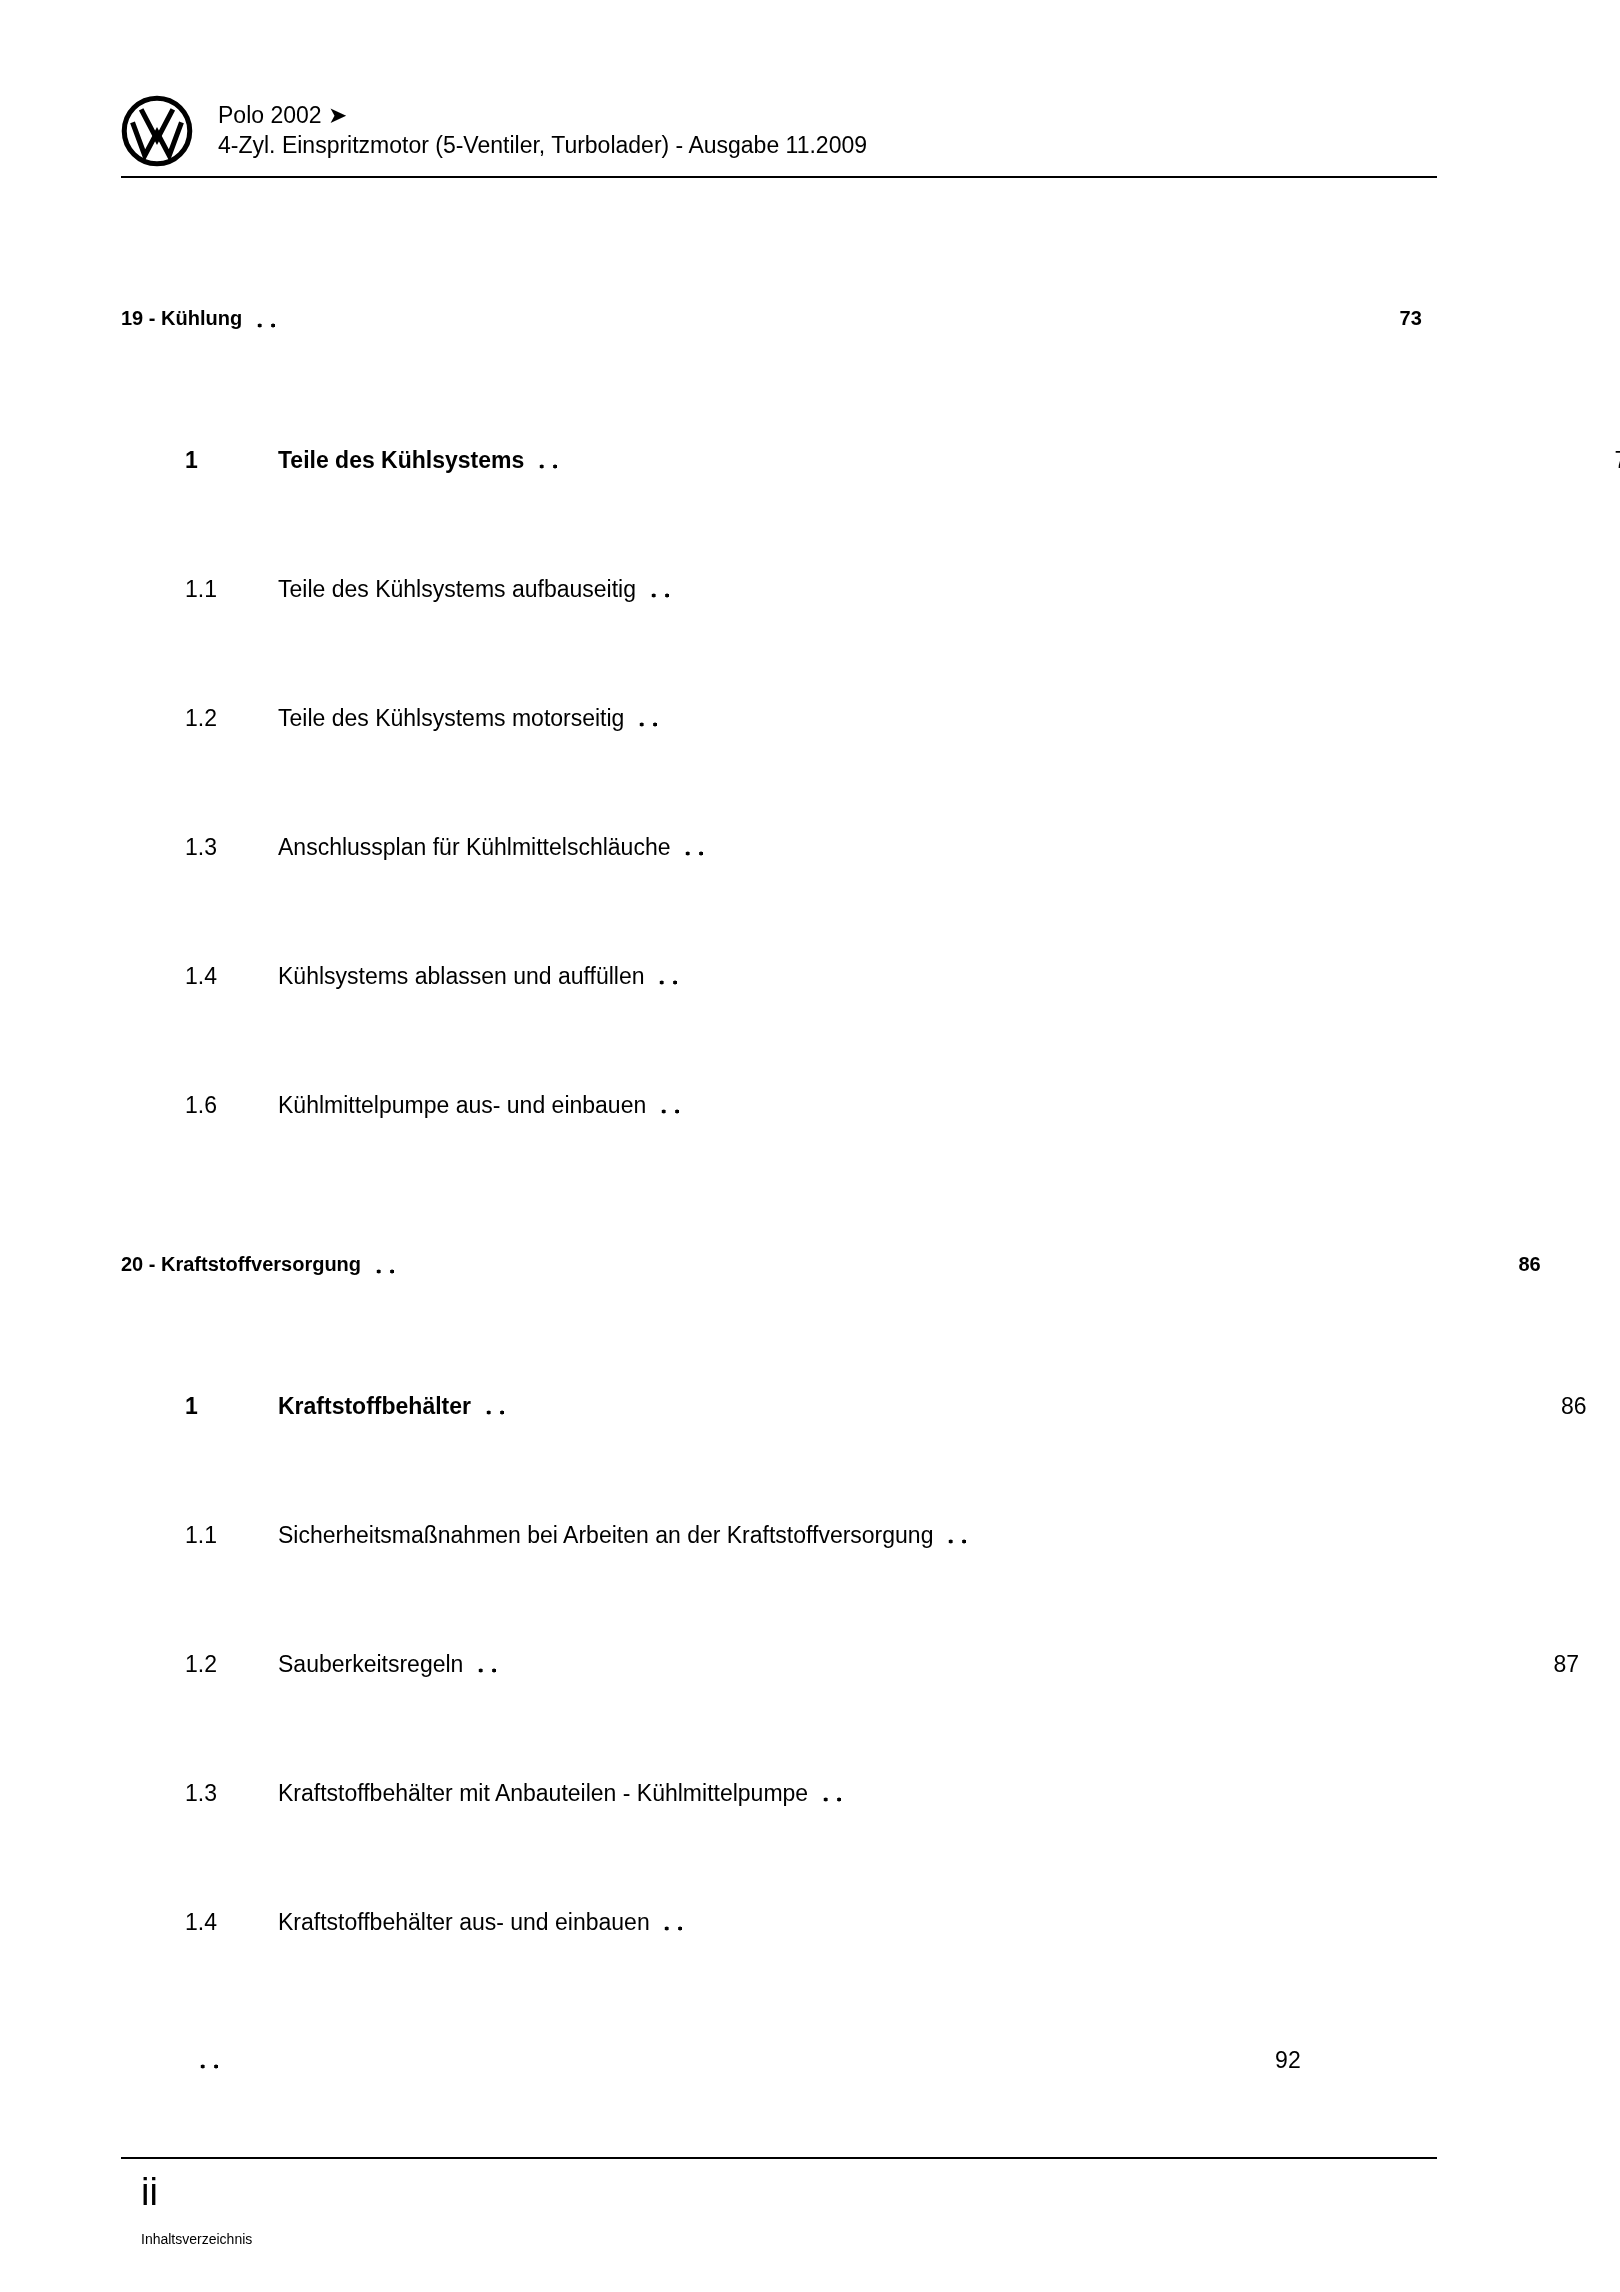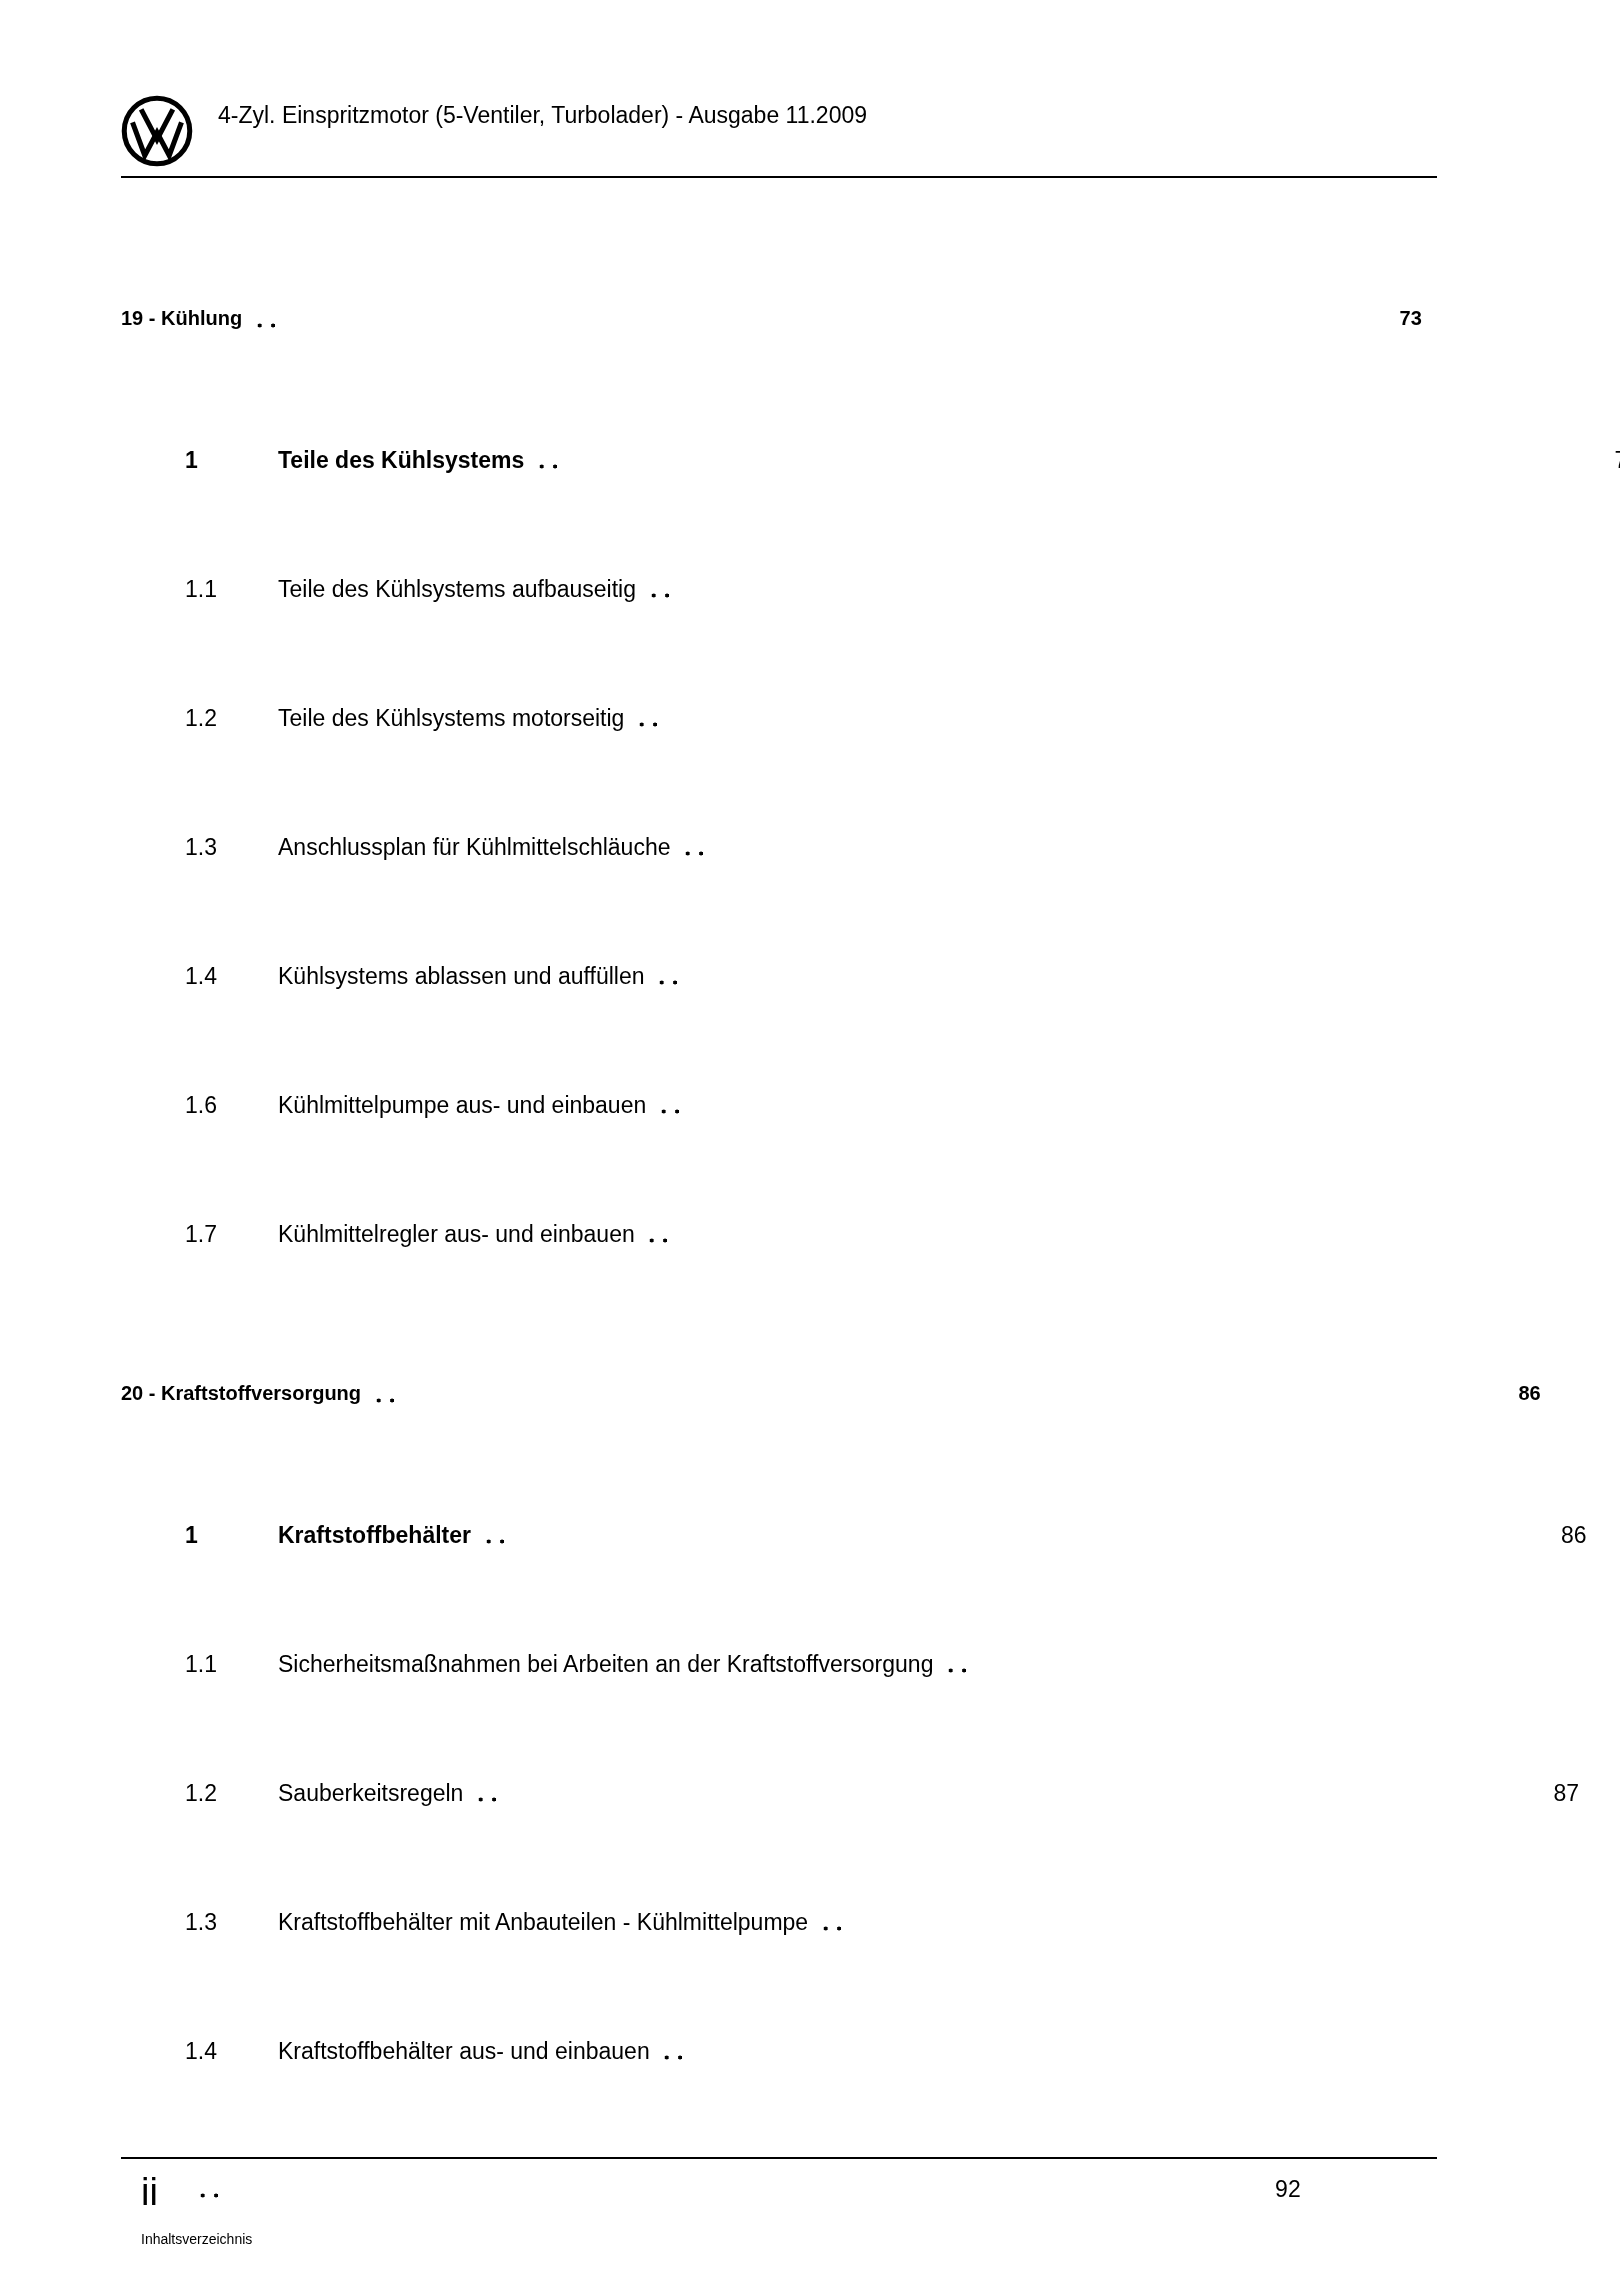--- a/index.html
+++ b/index.html
@@ -81,20 +81,21 @@
 
 <div class="page">
 
   <header class="header">
     <svg class="logo" viewBox="0 0 100 100" aria-hidden="true">
       <circle cx="50" cy="50" r="45.5" fill="none" stroke="#000" stroke-width="7"></circle>
       <polyline points="28,20 50,62 72,20" fill="none" stroke="#000" stroke-width="7"></polyline>
       <polyline points="16,38 33,84 50,52 67,84 84,38" fill="none" stroke="#000" stroke-width="7"></polyline>
     </svg>
     <div class="header-text">
+      <div>Polo 2002 ➤</div>
       <div>4-Zyl. Einspritzmotor (5-Ventiler, Turbolader) - Ausgabe 11.2009</div>
     </div>
   </header>
   <hr class="header-rule">
 
   <main class="toc">
   <section class="chapter-group">
     <div class="row chapter">
       <span class="title chapter-title">19 - Kühlung</span>
       <span class="dots"></span>
@@ -137,26 +138,20 @@
   </div>
 
 
   <div class="row entry subsection">
     <span class="num">1.6</span>
     <span class="title">Kühlmittelpumpe aus- und einbauen</span>
     <span class="dots"></span>
     <span class="page">82</span>
   </div>
 
-  <div class="row entry subsection">
-    <span class="num">1.7</span>
-    <span class="title">Kühlmittelregler aus- und einbauen</span>
-    <span class="dots"></span>
-    <span class="page">84</span>
-  </div>
 </div>
   </section>
 
   <section class="chapter-group">
     <div class="row chapter">
       <span class="title chapter-title">20 - Kraftstoffversorgung</span>
       <span class="dots"></span>
       <span class="page chapter-page">86</span>
     </div>
     <div class="entries">

